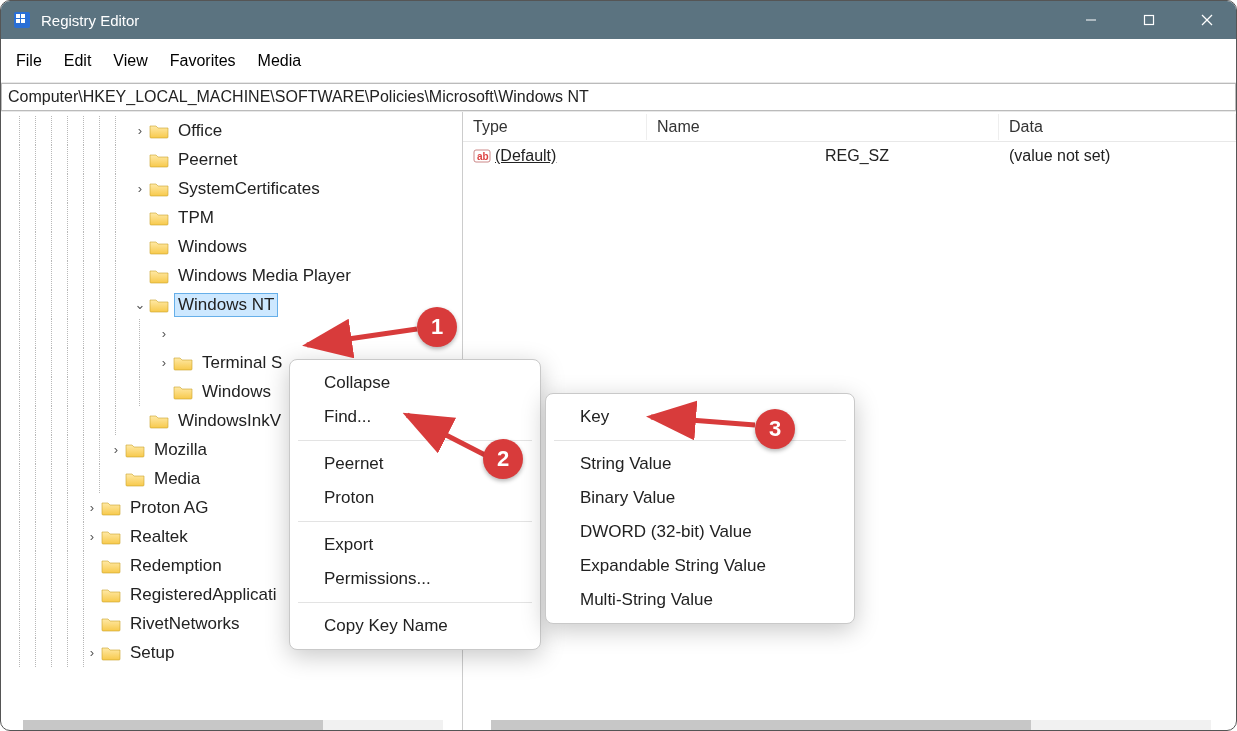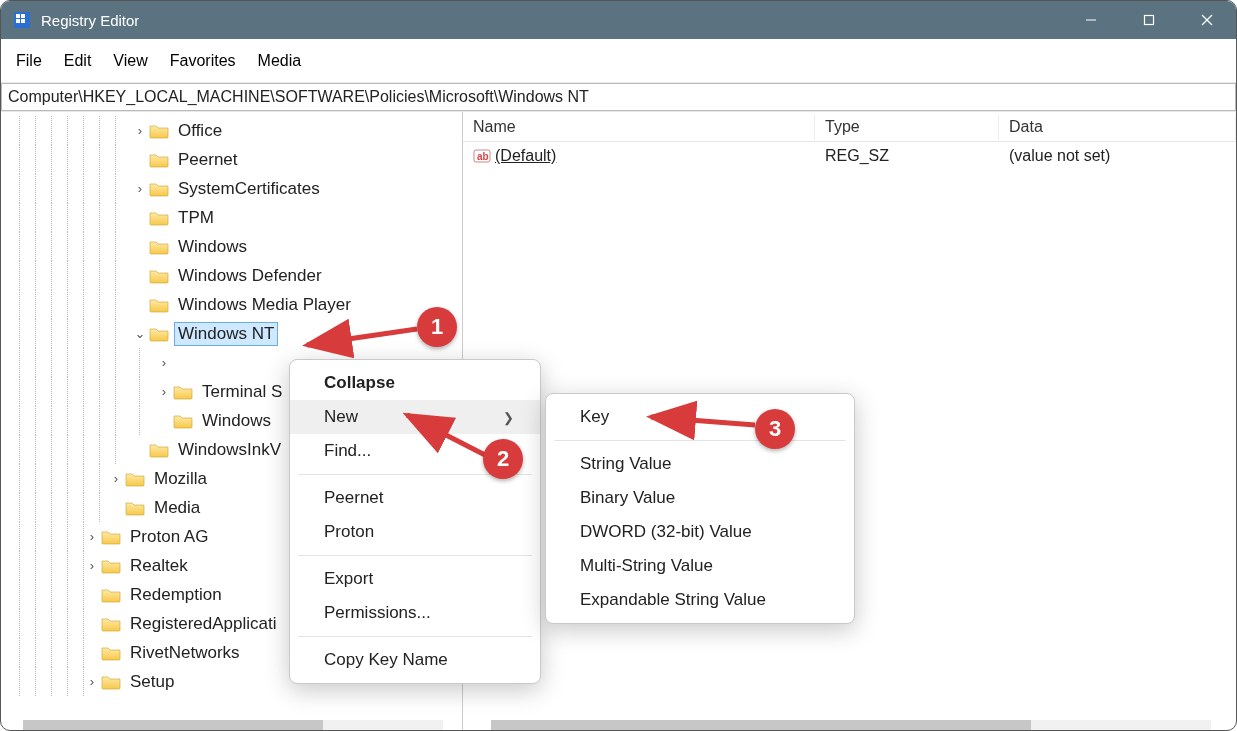--- a/index.html
+++ b/index.html
@@ -28,21 +28,21 @@
   .list-row { display: flex; height: 28px; align-items: center; font-size: 16px; color: #222; }
   .list-row .col { padding: 2px 10px; }
   .reg-icon { width:18px; height:18px; margin-right:4px; display:inline-flex; align-items:center; justify-content:center; }
   .scrollbar-h { position:absolute; bottom:4px; height:16px; background:#f1f1f1; }
   .scrollbar-h .thumb { position:absolute; top:0; height:16px; background:#c7c7c7; }
   .ctxmenu { position: absolute; background: #fff; border: 1px solid #c9c9c9; border-radius: 8px; box-shadow: 0 6px 24px rgba(0,0,0,0.22); padding: 6px 0; font-size: 17px; color: #222; z-index: 20; }
   .ctxmenu .mi { padding: 7px 26px 7px 34px; display:flex; align-items:center; justify-content:space-between; min-height:34px;}
   .ctxmenu .mi.hover { background: #efefef; }
   .ctxmenu .mi .arrow { font-size:13px; color:#555; }
   .ctxmenu .sep { height: 1px; background: #e3e3e3; margin: 6px 8px; }
-  .ctxmenu .mi.bold { font-weight: 700; }
+  .ctxmenu .mi.bold { font-weight: 400; }
   .annot { position:absolute; width:40px; height:40px; border-radius:50%; background:#d83b3b; color:#fff; font-weight:700; font-size:22px; display:flex; align-items:center; justify-content:center; z-index:40; box-shadow:0 2px 4px rgba(0,0,0,0.3);}
   .arrow-svg { position:absolute; z-index:30; pointer-events:none;}
 </style>
 </head>
 <body>
 
 <svg width="0" height="0" style="position:absolute">
   <defs>
     <linearGradient id="folderGrad" x1="0" y1="0" x2="0" y2="1">
       <stop offset="0%" stop-color="#ffe9a6"></stop>
@@ -186,36 +186,20 @@
             <span class="vline" style="left: 50px;"></span>
             <span class="vline" style="left: 66px;"></span>
             <span class="vline" style="left: 82px;"></span>
             <span class="vline" style="left: 98px;"></span>
             <span class="vline" style="left: 114px;"></span>
           </span>
           <span class="expander"></span>
           <span class="folder-icon"><svg width="20" height="16">
               <path d="M1 3 h6 l2 2 h10 v9 a1 1 0 0 1 -1 1 h-16 a1 1 0 0 1 -1 -1 z" fill="url(#folderGrad)" stroke="#caa228" stroke-width="0.6"></path>
             </svg></span>
-          <span class="label">Windows Defender</span>
-        </div>
-        <div class="tree-row">
-          <span class="indent-lines" style="width: 130px;">
-            <span class="vline" style="left: 18px;"></span>
-            <span class="vline" style="left: 34px;"></span>
-            <span class="vline" style="left: 50px;"></span>
-            <span class="vline" style="left: 66px;"></span>
-            <span class="vline" style="left: 82px;"></span>
-            <span class="vline" style="left: 98px;"></span>
-            <span class="vline" style="left: 114px;"></span>
-          </span>
-          <span class="expander"></span>
-          <span class="folder-icon"><svg width="20" height="16">
-              <path d="M1 3 h6 l2 2 h10 v9 a1 1 0 0 1 -1 1 h-16 a1 1 0 0 1 -1 -1 z" fill="url(#folderGrad)" stroke="#caa228" stroke-width="0.6"></path>
-            </svg></span>
           <span class="label">Windows Media Player</span>
         </div>
         <div class="tree-row selected">
           <span class="indent-lines" style="width: 130px;">
             <span class="vline" style="left: 18px;"></span>
             <span class="vline" style="left: 34px;"></span>
             <span class="vline" style="left: 50px;"></span>
             <span class="vline" style="left: 66px;"></span>
             <span class="vline" style="left: 82px;"></span>
             <span class="vline" style="left: 98px;"></span>
@@ -405,22 +389,22 @@
             </svg></span>
           <span class="label">Setup</span>
         </div>
       </div>
     <div class="scrollbar-h" style="left:22px; width:420px;">
       <div class="thumb" style="left:0; width:300px;"></div>
     </div>
   </div>
   <div class="list-pane">
     <div class="list-header">
+      <div class="col" style="width:184px">Type</div>
       <div class="col" style="width:352px">Name</div>
-      <div class="col" style="width:184px">Type</div>
       <div class="col" style="flex:1">Data</div>
     </div>
     <div class="list-row">
       <div class="col" style="width:352px; display:flex; align-items:center;text-decoration:underline;">
         <span class="reg-icon">
           <svg width="18" height="18">
               <rect x="1" y="3" width="16" height="12" rx="2" fill="#fff" stroke="#c88"></rect>
               <text x="4" y="13" font-size="10" fill="#d44" font-weight="700">ab</text>
             </svg>
         </span>
@@ -432,24 +416,20 @@
     <div class="scrollbar-h" style="left:28px; width:720px;">
       <div class="thumb" style="left:0; width:540px;"></div>
     </div>
   </div>
 </div>
 
 <div class="ctxmenu" style="left:288px; top:358px; width:252px;">
   <div class="mi bold">
       <span>Collapse</span>
     </div>
-  <div class="mi hover">
-      <span>New</span>
-      <span class="arrow">❯</span>
-    </div>
   <div class="mi">
       <span>Find...</span>
     </div>
   <div class="sep"></div>
   <div class="mi">
       <span>Peernet</span>
     </div>
   <div class="mi">
       <span>Proton</span>
     </div>
@@ -474,24 +454,24 @@
   <div class="mi">
       <span>String Value</span>
     </div>
   <div class="mi">
       <span>Binary Value</span>
     </div>
   <div class="mi">
       <span>DWORD (32-bit) Value</span>
     </div>
   <div class="mi">
+      <span>Expandable String Value</span>
+    </div>
+  <div class="mi">
       <span>Multi-String Value</span>
-    </div>
-  <div class="mi">
-      <span>Expandable String Value</span>
     </div>
 </div>
 
 <div class="annot" style="left:416px; top:306px;">1</div>
 <div class="annot" style="left:482px; top:438px;">2</div>
 <div class="annot" style="left:754px; top:408px;">3</div>
 
 <svg class="arrow-svg" style="left:0;top:0;" width="1237" height="731">
   <line x1="416" y1="328" x2="306" y2="344" stroke="#d83b3b" stroke-width="5" marker-end="url(#arrowhead)"></line>
   <line x1="484" y1="454" x2="406" y2="414" stroke="#d83b3b" stroke-width="5" marker-end="url(#arrowhead)"></line>

